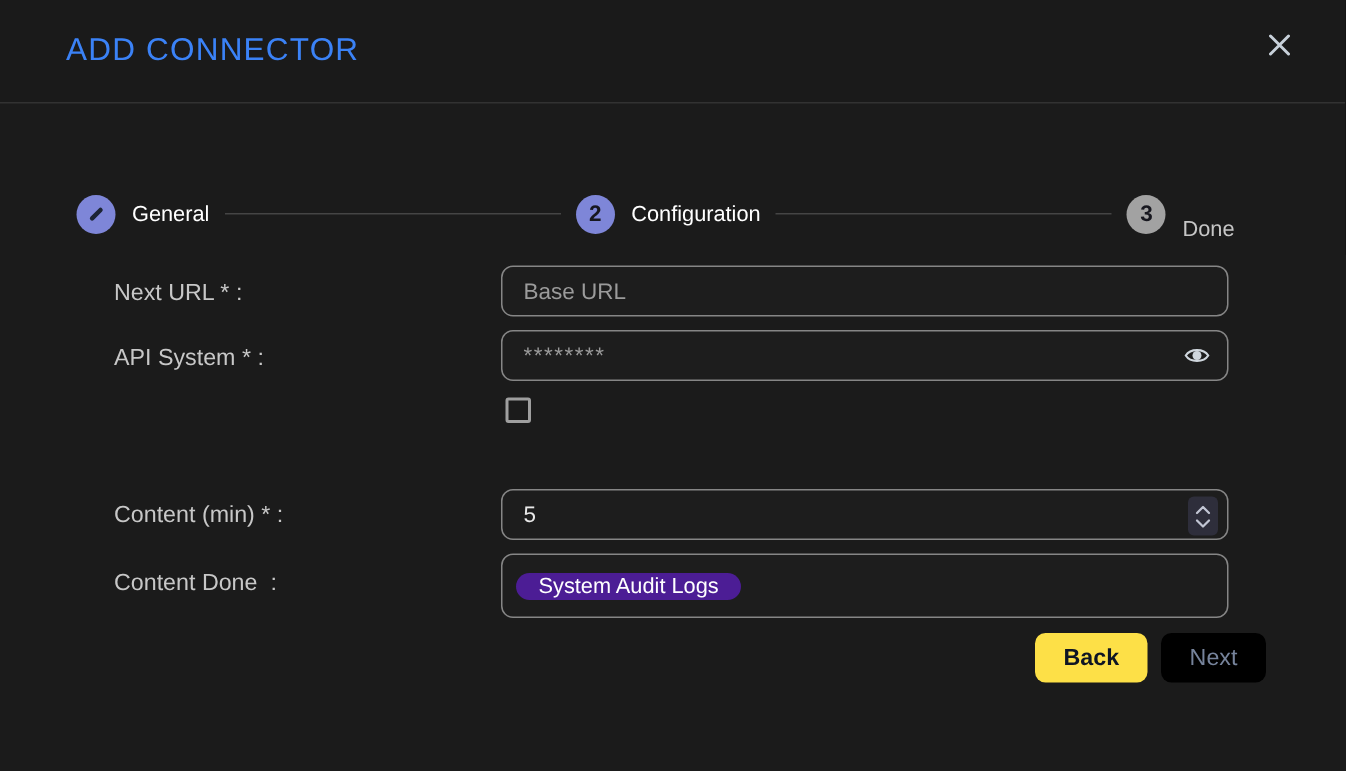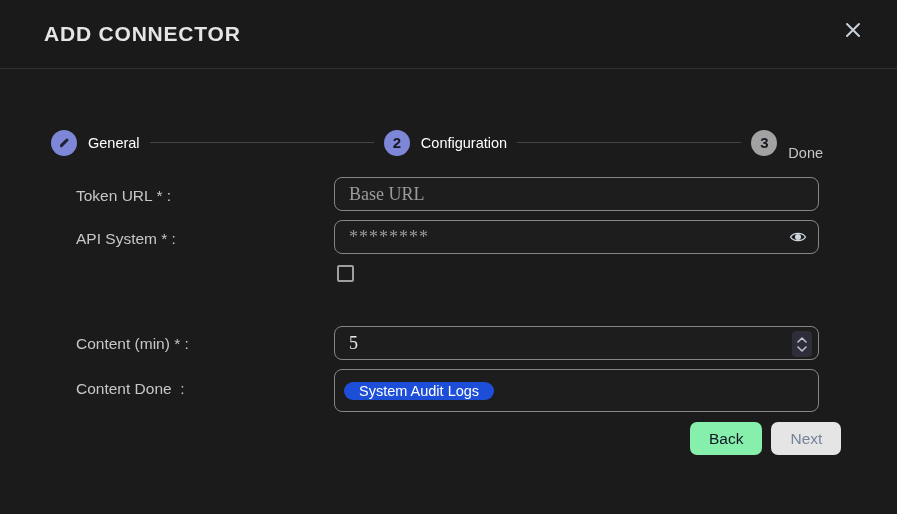--- a/index.html
+++ b/index.html
@@ -17,23 +17,23 @@
   .modal-header {
     position: relative;
     height: 69px;
     background: #1a1a1a;
     border-bottom: 1px solid #323232;
   }
   .modal-title {
     position: absolute;
     left: 44px; top: 50%;
     transform: translateY(-50%);
-    color: #e5e5e5;
+    color: #3b82f6;
     font-size: 21px;
-    font-weight: 700;
+    font-weight: 400;
     letter-spacing: 0.8px;
     white-space: pre;
   }
   .close-btn {
     position: absolute;
     right: 32px; top: 18px;
     width: 24px; height: 24px;
     background: transparent;
     border: none;
     cursor: pointer;
@@ -93,22 +93,22 @@
     height: 34px;
     background: #1d1d1d;
     border: 1px solid #868686;
     border-radius: 8px;
   }
   .input-box input {
     width: 100%; height: 100%;
     background: transparent;
     border: none; outline: none;
     padding: 0 14px;
-    font-family: Liberation Serif, serif;
-    font-size: 18px;
+    font-family: Liberation Sans, sans-serif;
+    font-size: 15px;
     color: #e8e8e8;
   }
   .input-box input::placeholder { color: #9b9b9b; opacity: 1; }
   .input-pw input { color: #9a9a9a; letter-spacing: 1px; padding-right: 40px; }
 
   .eye-btn {
     position: absolute;
     right: 8px; top: 50%;
     transform: translateY(-50%);
     width: 24px; height: 24px;
@@ -142,21 +142,21 @@
     position: absolute;
     left: 334px; top: 300px;
     width: 485px; height: 43px;
     background: #1d1d1d;
     border: 1px solid #868686;
     border-radius: 8px;
     display: flex; align-items: center;
     padding: 0 9px;
   }
   .tag-pill {
-    background: #1d4ed8;
+    background: #4c1d95;
     color: #ffffff;
     font-size: 14.5px;
     padding: 1px 15px;
     border-radius: 15px;
     white-space: pre;
   }
 
   
   .actions {
     position: absolute;
@@ -166,22 +166,22 @@
   .btn {
     height: 33px;
     border: none;
     border-radius: 7px;
     font-family: "Liberation Sans", sans-serif;
     font-size: 15.5px;
     cursor: pointer;
     padding: 0 19px;
     white-space: pre;
   }
-  .btn-back { background: #86efac; color: #0e1524; font-weight: 400; }
-  .btn-next { background: #e5e5e5; color: #76839b; }
+  .btn-back { background: #fde047; color: #0e1524; font-weight: 700; }
+  .btn-next { background: #000000; color: #76839b; }
 </style>
 </head>
 <body>
 
 <div class="modal">
 
   <div class="modal-header">
     <div class="modal-title">ADD CONNECTOR</div>
     <button class="close-btn">
       <svg width="20" height="20" viewBox="0 0 20 20">
@@ -206,21 +206,21 @@
         <span class="badge badge-accent">2</span>
         <span class="step-label">Configuration</span>
       </div>
       <div class="connector"></div>
       <div class="step">
         <span class="badge badge-gray">3</span>
         <span class="step-label dim">Done</span>
       </div>
     </div>
 
-    <div class="field-label" style="top:117px">Token URL * :</div>
+    <div class="field-label" style="top:117px">Next URL * :</div>
     <div class="input-box" style="top:108px">
       <input type="text" placeholder="Base URL" style="">
     </div>
 
     <div class="field-label" style="top:160px">API System * :</div>
     <div class="input-box input-pw" style="top:151px">
       <input type="text" value="********" style="">
       <button class="eye-btn">
         <svg width="18" height="14" viewBox="0 0 18 14">
           <path d="M1.5 7 C4.5 2.2, 13.5 2.2, 16.5 7 C13.5 11.8, 4.5 11.8, 1.5 7 Z" fill="none" stroke="#cfd6dd" stroke-width="1.4"></path>

